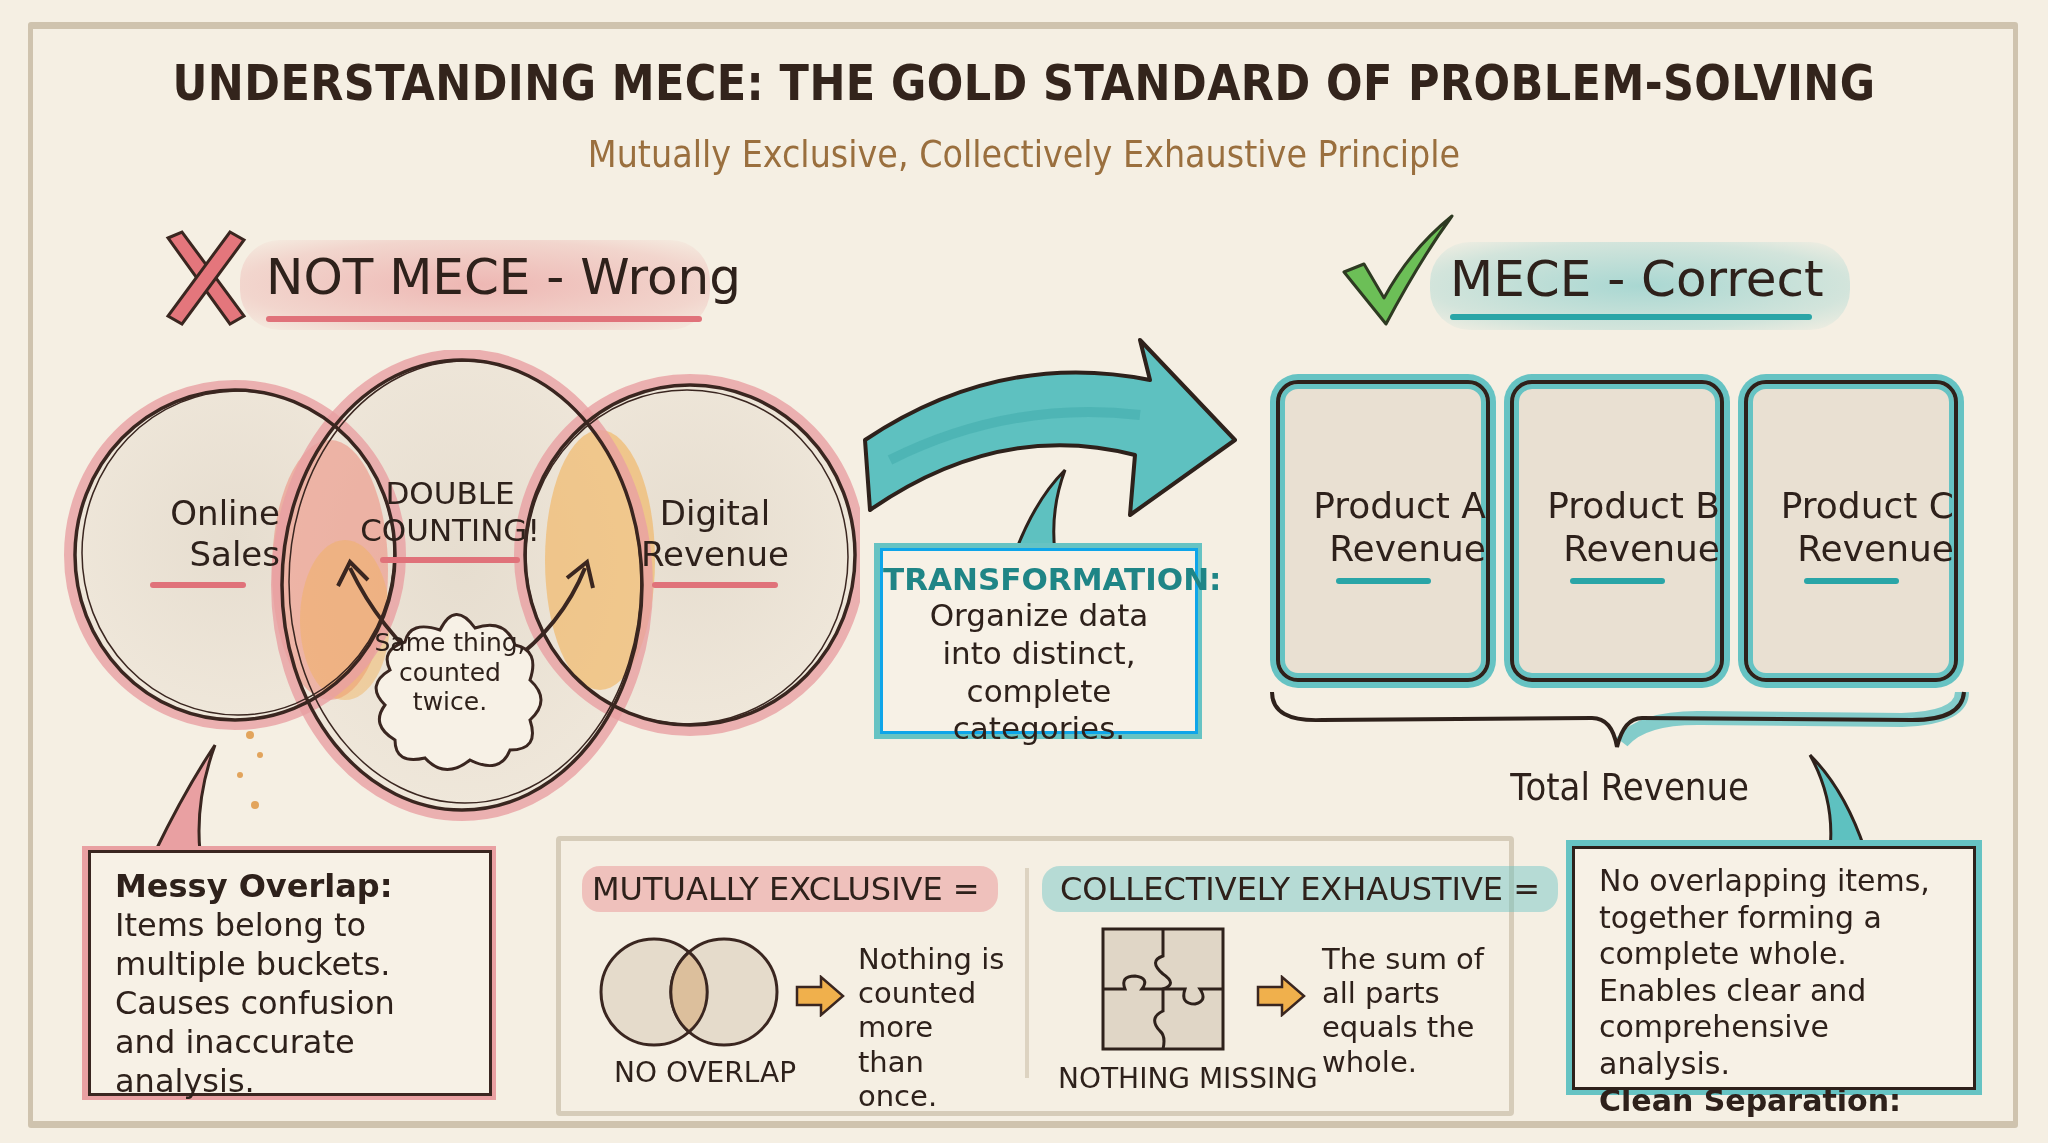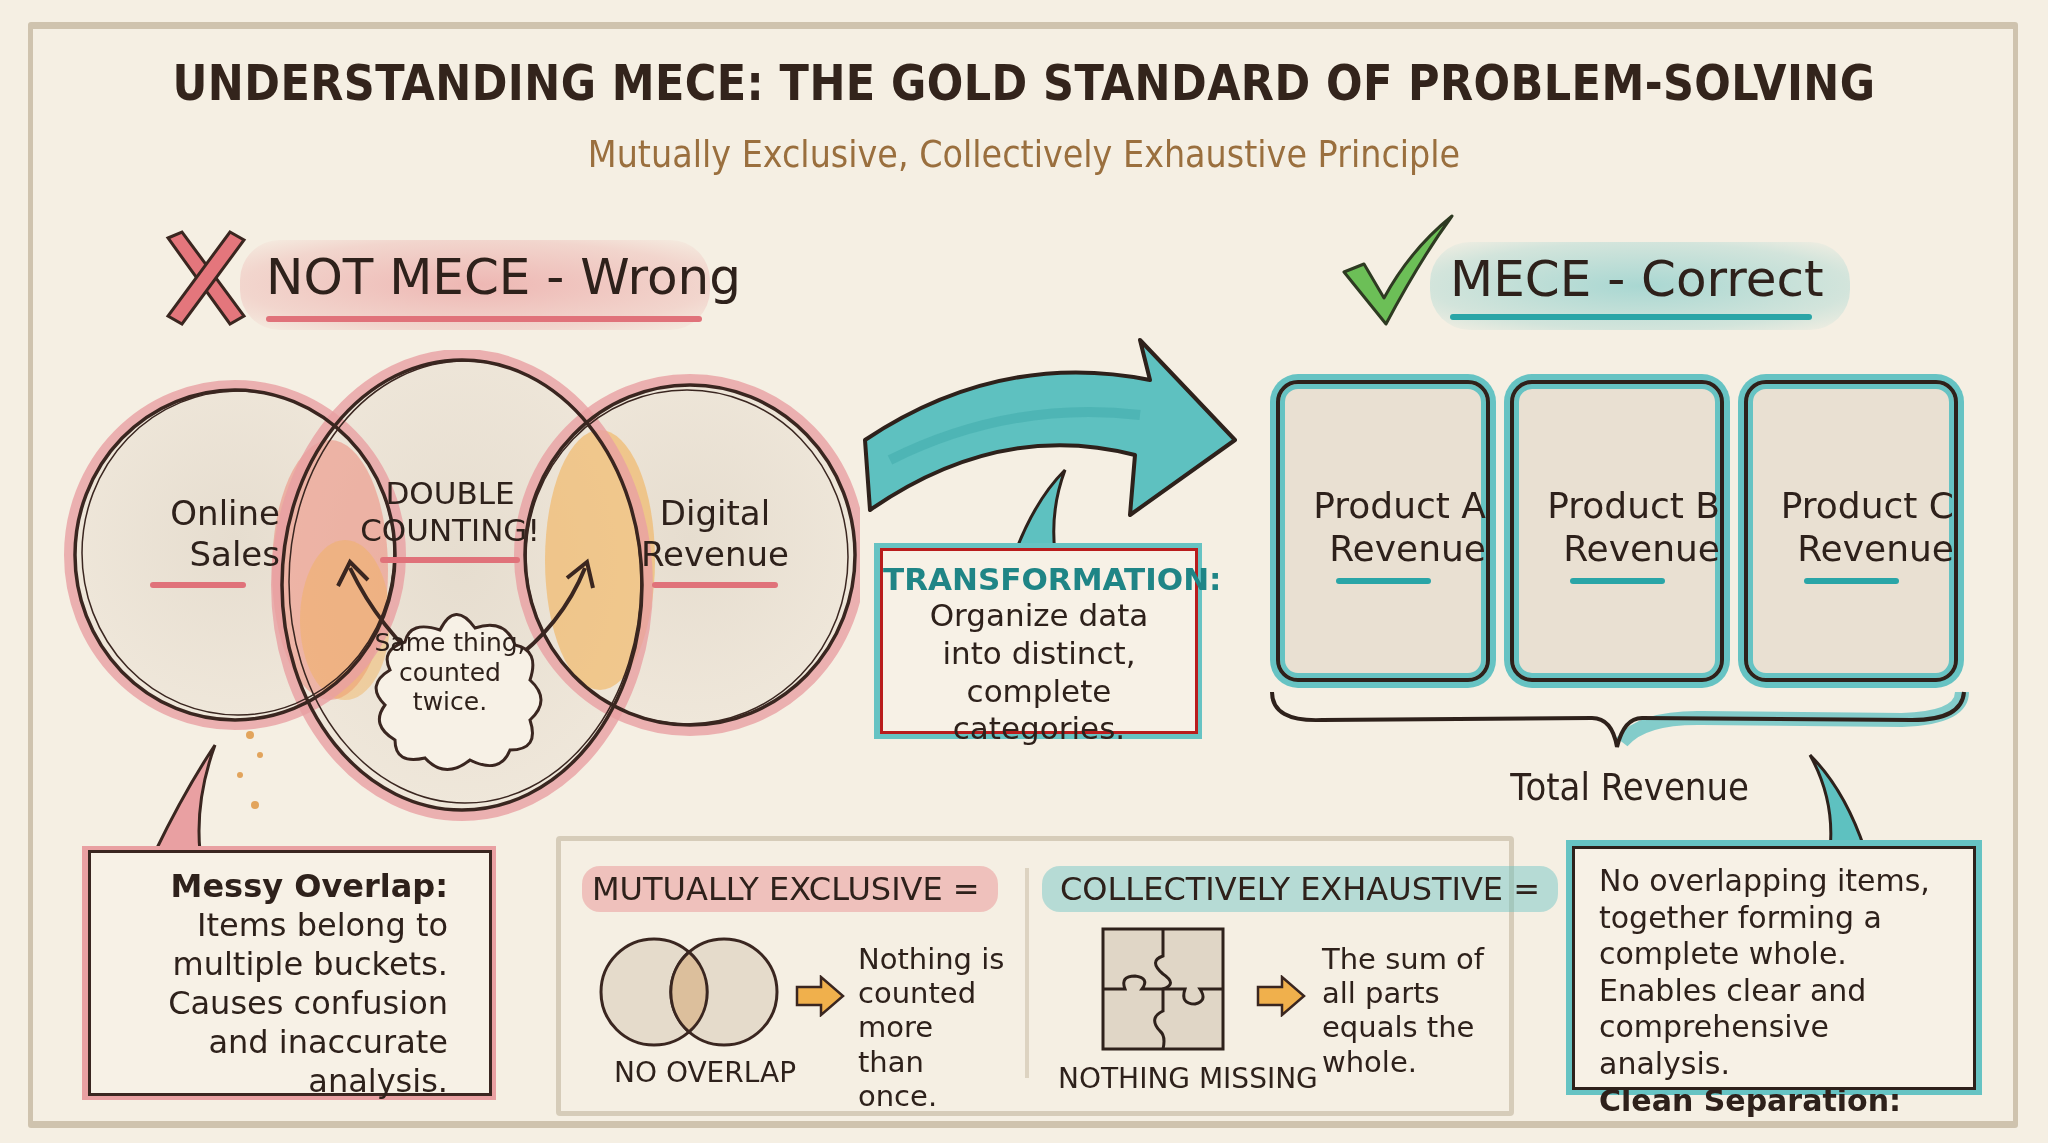--- a/index.html
+++ b/index.html
@@ -101,35 +101,35 @@
   <div>Same thing,</div>
   <div>counted</div>
   <div>twice.</div>
 </div>
 
 <svg class="abs" style="left:150px;top:740px;" width="80" height="115" viewBox="0 0 80 115">
   <path d="M5 112 Q35 50 65 5 Q45 60 50 112 Z" fill="#e9a0a2" stroke="#3a2620" stroke-width="3"></path>
 </svg>
 <div class="abs" style="left:82px;top:846px;width:414px;height:254px;border:6px solid #e9a0a2;box-sizing:border-box;"></div>
 <div class="abs" style="left:88px;top:850px;width:404px;height:246px;border:3px solid #3a2620;box-sizing:border-box;background:#f7f1e6;">
-  <div class="box-text" style="padding:14px 41px;text-align:right;">
+  <div class="box-text" style="padding:14px 24px;">
     <span style="font-weight:bold;">Messy Overlap:</span>
     <span>Items belong to multiple buckets. Causes confusion and inaccurate analysis.</span>
   </div>
 </div>
 
 <svg class="abs" style="left:850px;top:330px;" width="400" height="200" viewBox="0 0 400 200">
   <path d="M15 110 Q150 20 300 50 L290 10 L385 110 L280 185 L285 125 Q150 90 20 180 Z" fill="#5ec1c0" stroke="#2e211b" stroke-width="4" stroke-linejoin="round"></path>
   <path d="M40 130 Q160 70 290 85" fill="none" stroke="#3eaaa9" stroke-width="10" opacity="0.5"></path>
 </svg>
 <svg class="abs" style="left:1010px;top:465px;" width="70" height="90" viewBox="0 0 70 90">
   <path d="M5 88 Q25 35 55 5 Q40 45 45 88 Z" fill="#5ec1c0" stroke="#2e211b" stroke-width="3"></path>
 </svg>
 <div class="abs" style="left:874px;top:543px;width:328px;height:196px;border:6px solid #66c3c3;box-sizing:border-box;"></div>
-<div class="abs" style="left:880px;top:548px;width:318px;height:186px;border:3px solid #b91c1c;box-sizing:border-box;background:#f7f1e6;text-align:center;">
+<div class="abs" style="left:880px;top:548px;width:318px;height:186px;border:3px solid #0ea5e9;box-sizing:border-box;background:#f7f1e6;text-align:center;">
   <div style="font-size:31px;font-weight:bold;color:#1f8586;margin-top:10px;">TRANSFORMATION:</div>
   <div style="font-size:31px;line-height:1.22;padding:0 18px;">Organize data into distinct, complete categories.</div>
 </div>
 
 <div class="abs wash-teal" style="left:1430px;top:242px;width:420px;height:88px;"></div>
 <svg class="abs" style="left:1340px;top:210px;" width="120" height="120" viewBox="0 0 120 120">
   <path d="M4 62 L24 54 L44 88 Q70 40 112 6 Q80 50 46 114 Z" fill="#6cbf57" stroke="#2e3a22" stroke-width="3" stroke-linejoin="round"></path>
 </svg>
 <div class="abs hdr" style="left:1450px;top:250px;">MECE - Correct</div>
 <div class="abs ul-teal" style="left:1450px;top:314px;width:362px;"></div>

